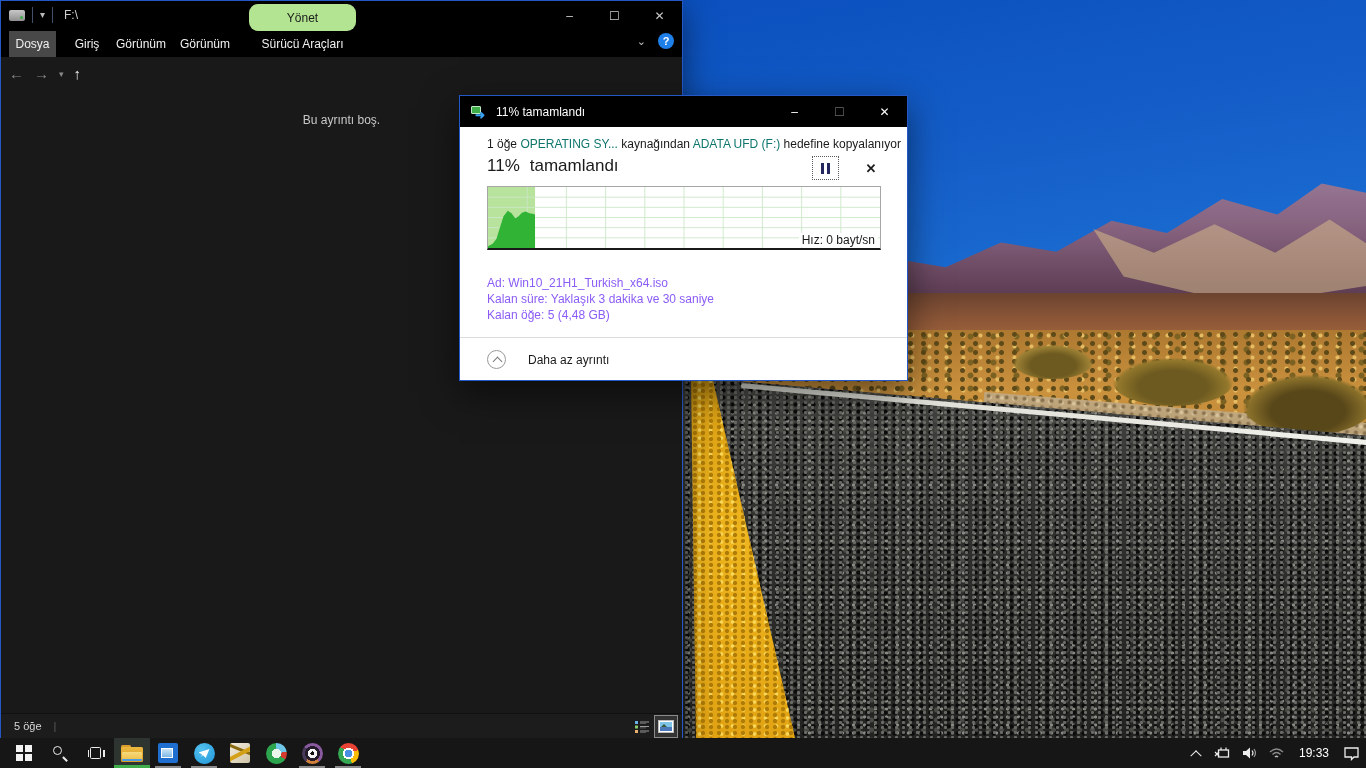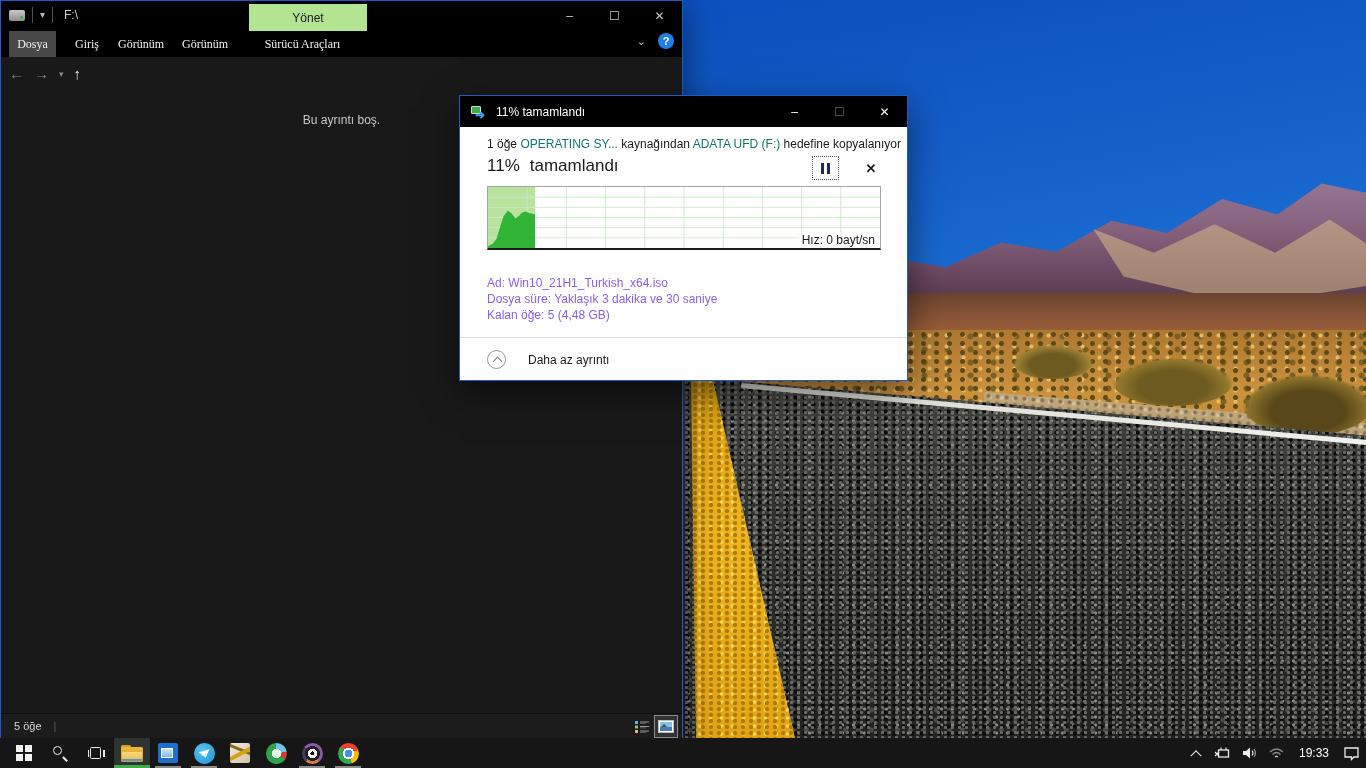--- a/index.html
+++ b/index.html
@@ -51,22 +51,22 @@
   .explorer { position:absolute; left:0; top:0; width:683px; height:738px; background:#191919; border:1px solid #2458c7; box-shadow:0 10px 30px rgba(0,0,0,.5); color:#e8e8e8; font-size:12px; }
   .ex-titlebar { position:absolute; left:0; top:0; width:100%; height:30px; background:#000; }
   .qat { position:absolute; left:8px; top:6px; display:flex; align-items:center; gap:7px; }
   .qat-sep { width:1px; height:16px; background:#44506a; }
   .ex-title { color:#cfcfcf; font-size:12px; margin-left:4px; }
   .drive-glyph { display:inline-block; width:16px; height:11px; background:linear-gradient(180deg,#c8c8c8,#8f8f8f); border-radius:2px; position:relative; }
   .drive-glyph::after { content:""; position:absolute; right:2px; bottom:2px; width:3px; height:3px; border-radius:50%; background:#3fae4a; }
   .qat-chevron { color:#b8b8b8; font-size:10px; line-height:10px; }
   .win-btns { position:absolute; right:0; top:0; display:flex; }
   .win-btn { width:45px; height:30px; display:flex; align-items:center; justify-content:center; color:#c9c9c9; font-size:12px; }
-  .yonet-tab { position:absolute; left:248px; top:3px; width:118px; height:27px; background:#b2e491; color:#1a1a1a; display:flex; align-items:center; justify-content:center; font-size:12px; }
-  .tab-row { position:absolute; left:0; top:30px; width:100%; height:26px; background:#000;font-family:Liberation Serif, serif; }
+  .yonet-tab { position:absolute; left:248px; top:3px; width:107px; height:27px; background:#b2e491; color:#1a1a1a; display:flex; align-items:center; justify-content:center; font-size:12px;border-radius:9px; }
+  .tab-row { position:absolute; left:0; top:30px; width:100%; height:26px; background:#000; }
   .rtab { position:absolute; top:0; height:26px; display:flex; align-items:center; justify-content:center; color:#f0f0f0; font-size:12px; }
   .rtab.active { background:#484848; }
   .ribbon-right { position:absolute; right:8px; top:32px; display:flex; align-items:center; gap:12px; }
   .ribbon-chevron { color:#c0c0c0; font-size:11px; }
   .help-icon { width:16px; height:16px; border-radius:50%; background:#1e7fe8; color:#fff; font-size:11px; font-weight:bold; display:flex; align-items:center; justify-content:center; }
   .toolbar { position:absolute; left:0; top:56px; width:100%; height:39px; background:#191919; }
   .nav-icons { position:absolute; left:8px; top:8px; display:flex; align-items:center; gap:10px; }
   .nav-arrow { color:#8a8a8a; font-size:15px; }
   .nav-chev { color:#8a8a8a; font-size:9px; }
   .nav-up { color:#e6e6e6; font-size:15px; }
@@ -310,21 +310,21 @@
           <line y1="39" y2="39" x1="0" x2="392" stroke="#cde7c8" stroke-width="1"></line>
           <line y1="52" y2="52" x1="0" x2="392" stroke="#cde7c8" stroke-width="1"></line>
           <line y1="65" y2="65" x1="0" x2="392" stroke="#cde7c8" stroke-width="1"></line>
           <path d="M0,78 L0.0,75.7 L4.7,72.5 L8.5,66.3 L11.8,52.3 L15.5,37.4 L19.8,30.4 L23.5,33.5 L27.3,39.8 L30.6,37.4 L33.9,32.8 L37.6,31.2 L41.4,33.5 L44.7,34.3 L47.0,35.1 L47.04,78 Z" fill="#31b335"></path>
         </svg>
       <div class="speed-label">Hız: 0 bayt/sn</div>
     </div>
 
     <div class="dlg-details">
       <div><span>Ad:</span> <span>Win10_21H1_Turkish_x64.iso</span></div>
-      <div><span>Dosya süre:</span> <span>Yaklaşık 3 dakika ve 30 saniye</span></div>
+      <div><span>Kalan süre:</span> <span>Yaklaşık 3 dakika ve 30 saniye</span></div>
       <div><span>Kalan öğe:</span> <span>5 (4,48 GB)</span></div>
     </div>
 
     <div class="dlg-sep"></div>
     <div class="dlg-footer">
       <span class="circle-chevron"></span>
       <span class="less-details">Daha az ayrıntı</span>
     </div>
   </div>
 

